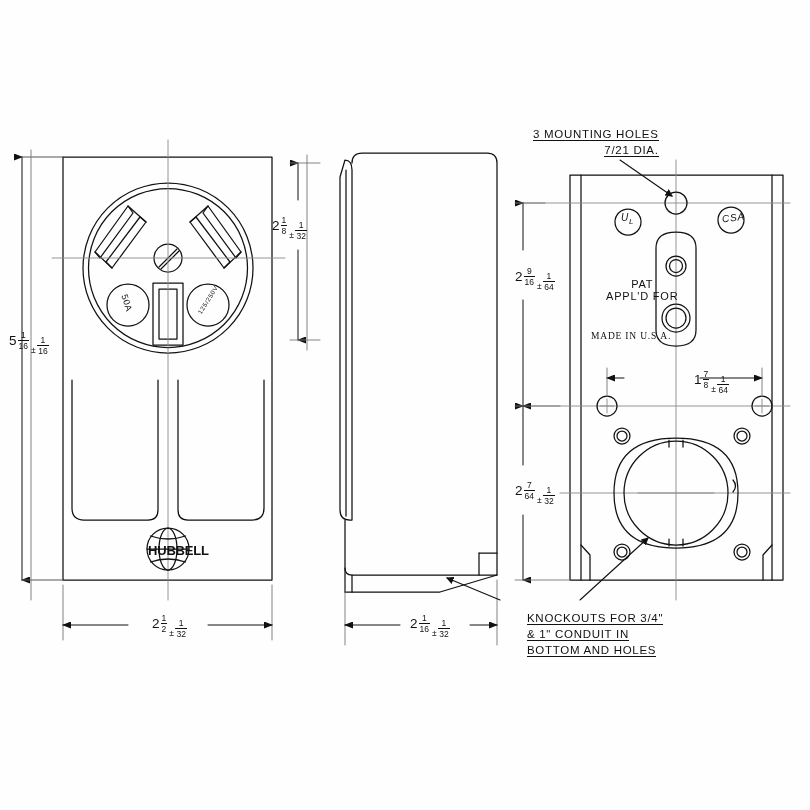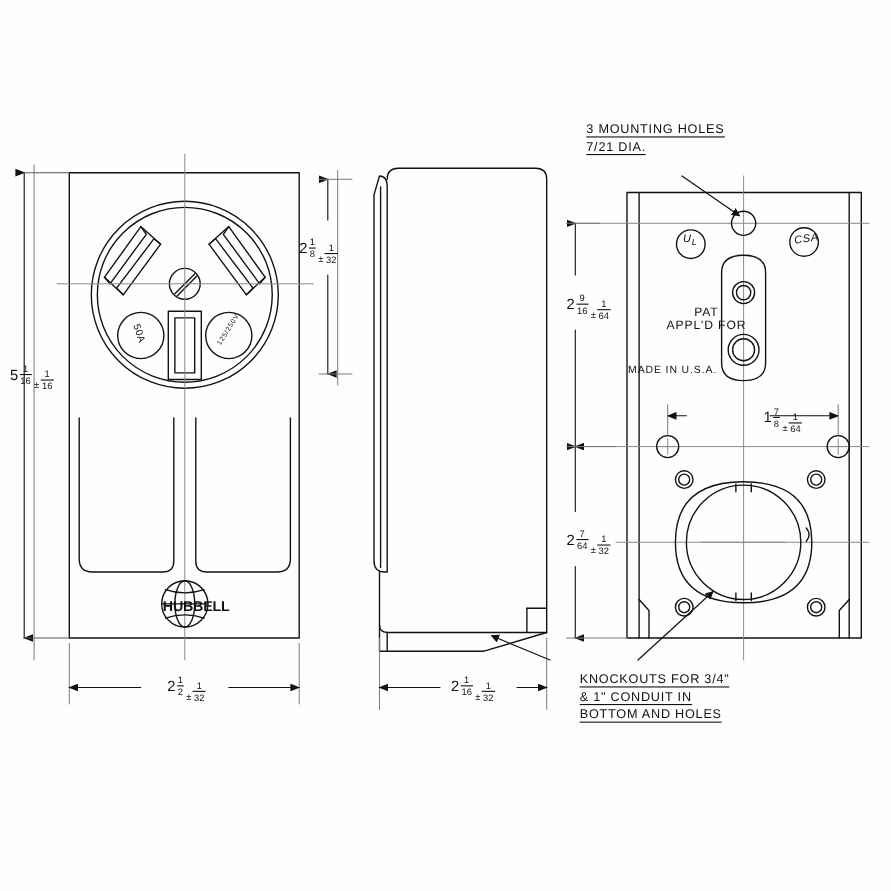--- a/index.html
+++ b/index.html
@@ -398,37 +398,37 @@
           <span class="pm">±</span>
           <span class="d-frac">
             <span class="n">1</span>
             <span class="bar"></span>
             <span class="d">64</span>
           </span>
         </span>
   </div>
 </div>
 
-<div class="noteblk" style="left:533px;top:112px;text-align:left;text-decoration:underline;">
+<div class="noteblk" style="left:533px;top:128px;text-align:right;text-decoration:underline;">
   <span class="ln">3 MOUNTING HOLES</span><br>
   <span class="ln" style="margin-top:3px;">7/21 DIA.</span>
 </div>
 
 <div class="noteblk" style="left:527px;top:612px;">
   <span class="ln">KNOCKOUTS FOR 3/4"</span><br>
   <span class="ln" style="margin-top:3px;">&amp; 1" CONDUIT IN</span><br>
   <span class="ln" style="margin-top:3px;">BOTTOM AND HOLES</span>
 </div>
 
 <div class="noteblk" style="left:606px;top:278px;font-size:11px;text-align:center;letter-spacing:0.8px;">
   <span>PAT</span><br>
   <span>APPL'D FOR</span>
 </div>
 
-<div class="noteblk" style="left:571px;top:331px;font-size:9.5px;letter-spacing:0.8px;">MADE IN U.S.A.</div>
+<div class="noteblk" style="left:591px;top:331px;font-size:9.5px;letter-spacing:0.8px;font-family:Liberation Serif, serif;">MADE IN U.S.A.</div>
 
 <div class="noteblk" style="left:621px;top:212px;font-size:10px;font-style:italic;">
   <span>U</span><span style="font-size:8px;position:relative;top:3px;">L</span>
 </div>
 
 <div class="noteblk" style="left:722px;top:212px;font-size:10px;font-style:italic;transform:rotate(-8deg);">CSA</div>
 
 <div class="noteblk" style="left:118px;top:298px;font-size:9px;transform:rotate(72deg);transform-origin:center;letter-spacing:0.5px;">50A</div>
 
 <div class="noteblk" style="left:192px;top:296px;font-size:6.2px;transform:rotate(-58deg);transform-origin:center;line-height:1.25;text-align:center;">125/250V</div>

